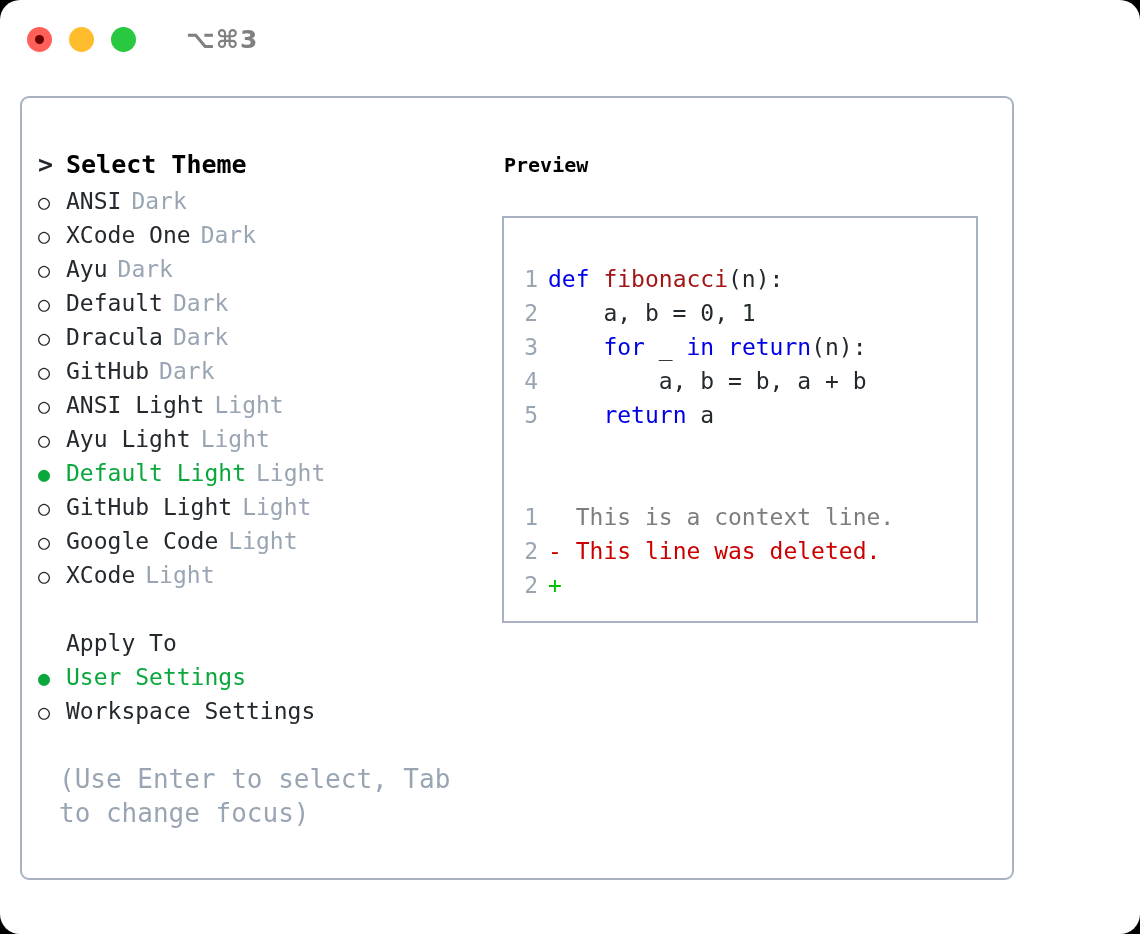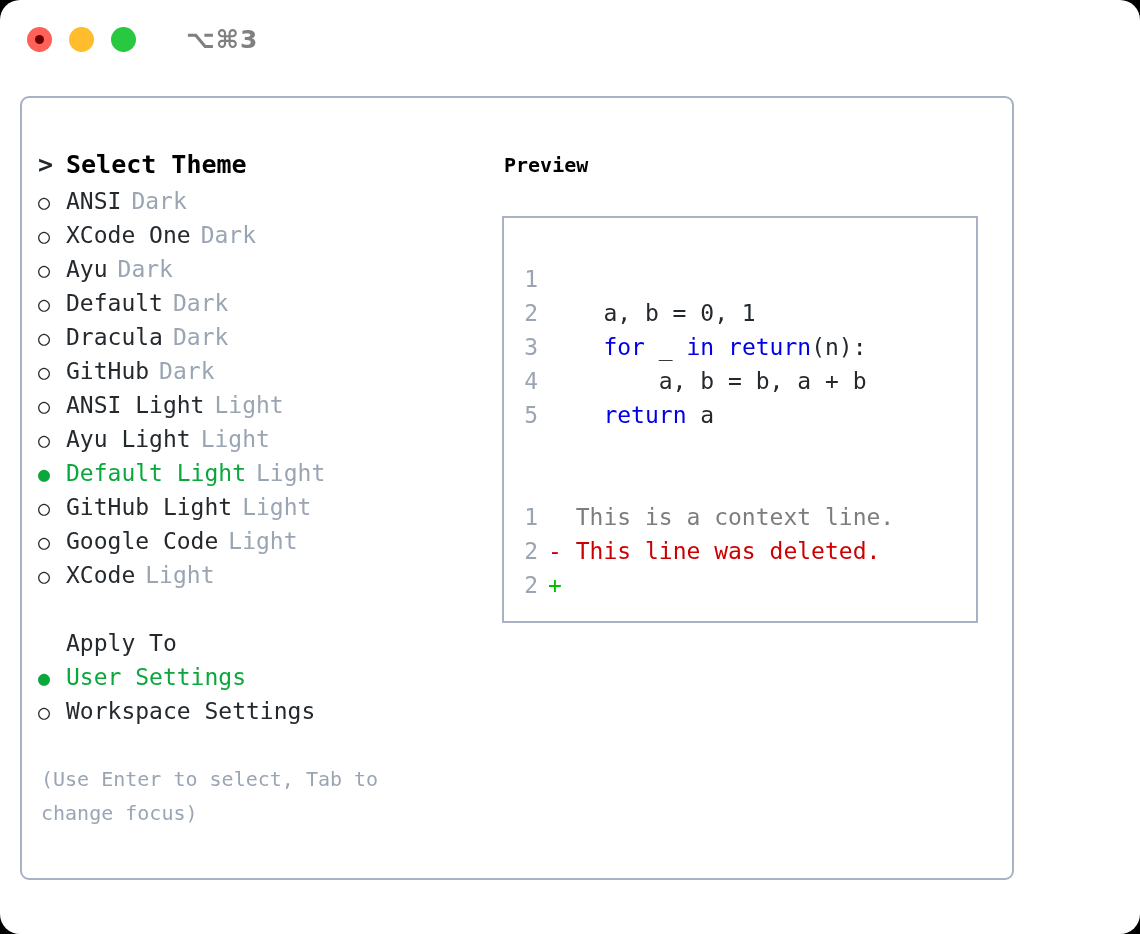--- a/index.html
+++ b/index.html
@@ -127,24 +127,25 @@
     height: 34px;
     font-size: 23px;
     line-height: 34px;
     color: #24292e;
   }
   .section-head .bullet { visibility: hidden; }
 
   #hint {
     margin-top: 34px;
     width: 420px;
-    font-size: 20px;
+    font-size: 26px;
     line-height: 34px;
     color: #9aa5b4;
     padding-left: 3px;
+    margin-left: 18px;
   }
 
   
   #right-col {
     flex: 1;
     padding: 48px 0 0 10px;
   }
 
   #preview-title {
     font-size: 20px;
@@ -300,21 +301,21 @@
           </div>
 
         <div id="hint">(Use Enter to select, Tab to change focus)</div>
       </div>
 
       <div id="right-col">
         <div id="preview-title">Preview</div>
 
         <div id="preview-box">
           <div id="code-block">
-              <div class="code-line"><span class="lineno">1</span></div>
+              <div class="code-line"><span class="lineno">1</span><span class="code-text"><span class="kw">def </span><span class="fn">fibonacci</span><span class="pn">(n):</span></span></div>
               <div class="code-line"><span class="lineno">2</span><span class="code-text"><span class="pn">    a, b = 0, 1</span></span></div>
               <div class="code-line"><span class="lineno">3</span><span class="code-text"><span class="pn">    </span><span class="kw">for</span><span class="pn"> _ </span><span class="kw">in </span><span class="kw">return</span><span class="pn">(n):</span></span></div>
               <div class="code-line"><span class="lineno">4</span><span class="code-text"><span class="pn">        a, b = b, a + b</span></span></div>
               <div class="code-line"><span class="lineno">5</span><span class="code-text"><span class="pn">    </span><span class="kw">return</span><span class="pn"> a</span></span></div>
             </div>
           <div class="blank-line"></div>
           <div class="blank-line"></div>
           <div id="diff-block">
               <div class="code-line"><span class="lineno">1</span><span class="diff-ctx"> </span><span class="diff-ctx"> This is a context line.</span></div>
               <div class="code-line"><span class="lineno">2</span><span class="diff-del">-</span><span class="diff-del"> This line was deleted.</span></div>

